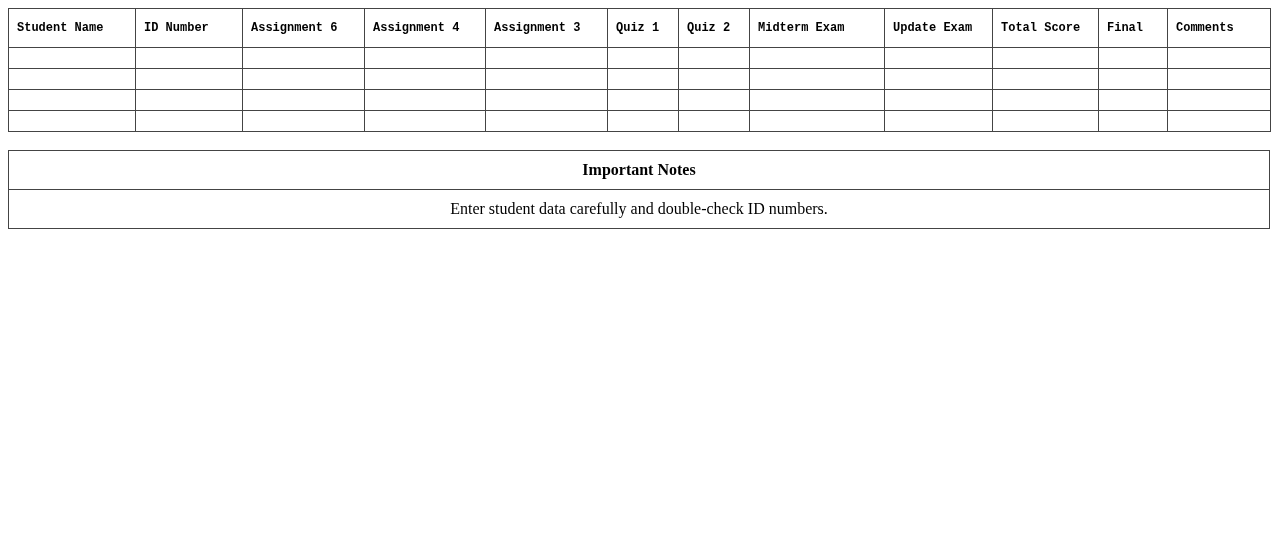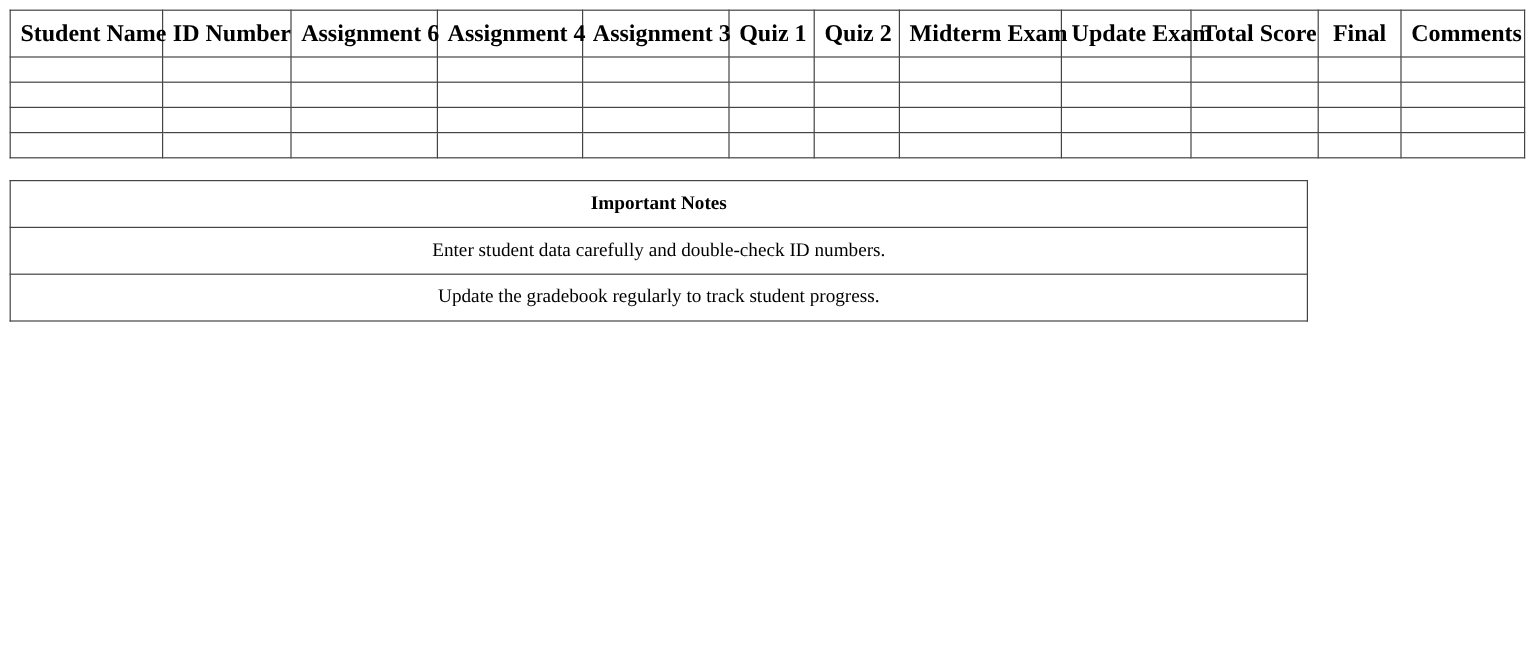--- a/index.html
+++ b/index.html
@@ -1,19 +1,19 @@
 <!DOCTYPE html>
 <html><head>
 <meta charset="utf-8">
 <style>
   html, body { margin: 0; padding: 0; background: #ffffff; }
   body { padding: 8px; font-family: "Liberation Serif", "DejaVu Serif", serif; color: #000; font-size: 16px; width: 1262px; }
-  table { border-collapse: collapse; width: 1082px; table-layout: fixed; }
+  table { border-collapse: collapse; width: 1262px; table-layout: fixed; }
   td, th { border: 1px solid #444444; }
-  .grade-table th { height: 38px; padding: 0 8px; font-weight: bold; font-size: 20px; text-align: center; vertical-align: middle; white-space: nowrap; }
+  .grade-table th { height: 38px; padding: 0 8px; font-weight: bold; font-size: 12px; text-align: left; vertical-align: middle; white-space: nowrap; font-family: Liberation Mono, monospace; }
   .grade-table td { height: 20px; padding: 0; }
   .notes-table { margin-top: 18px; }
   .notes-table th, .notes-table td { height: 38px; padding: 0 8px; text-align: center; vertical-align: middle; font-size: 16px; }
   .notes-table th { font-weight: bold; }
   .notes-table td { font-weight: normal; }
 </style>
 </head>
 <body>
 
 <table class="grade-table">
@@ -110,17 +110,14 @@
 <table class="notes-table">
   <thead>
     <tr>
       <th>Important Notes</th>
     </tr>
   </thead>
   <tbody>
     <tr>
         <td>Enter student data carefully and double-check ID numbers.</td>
       </tr>
-    <tr>
-        <td>Update the gradebook regularly to track student progress.</td>
-      </tr>
   </tbody>
 </table>
 
 </body></html>

